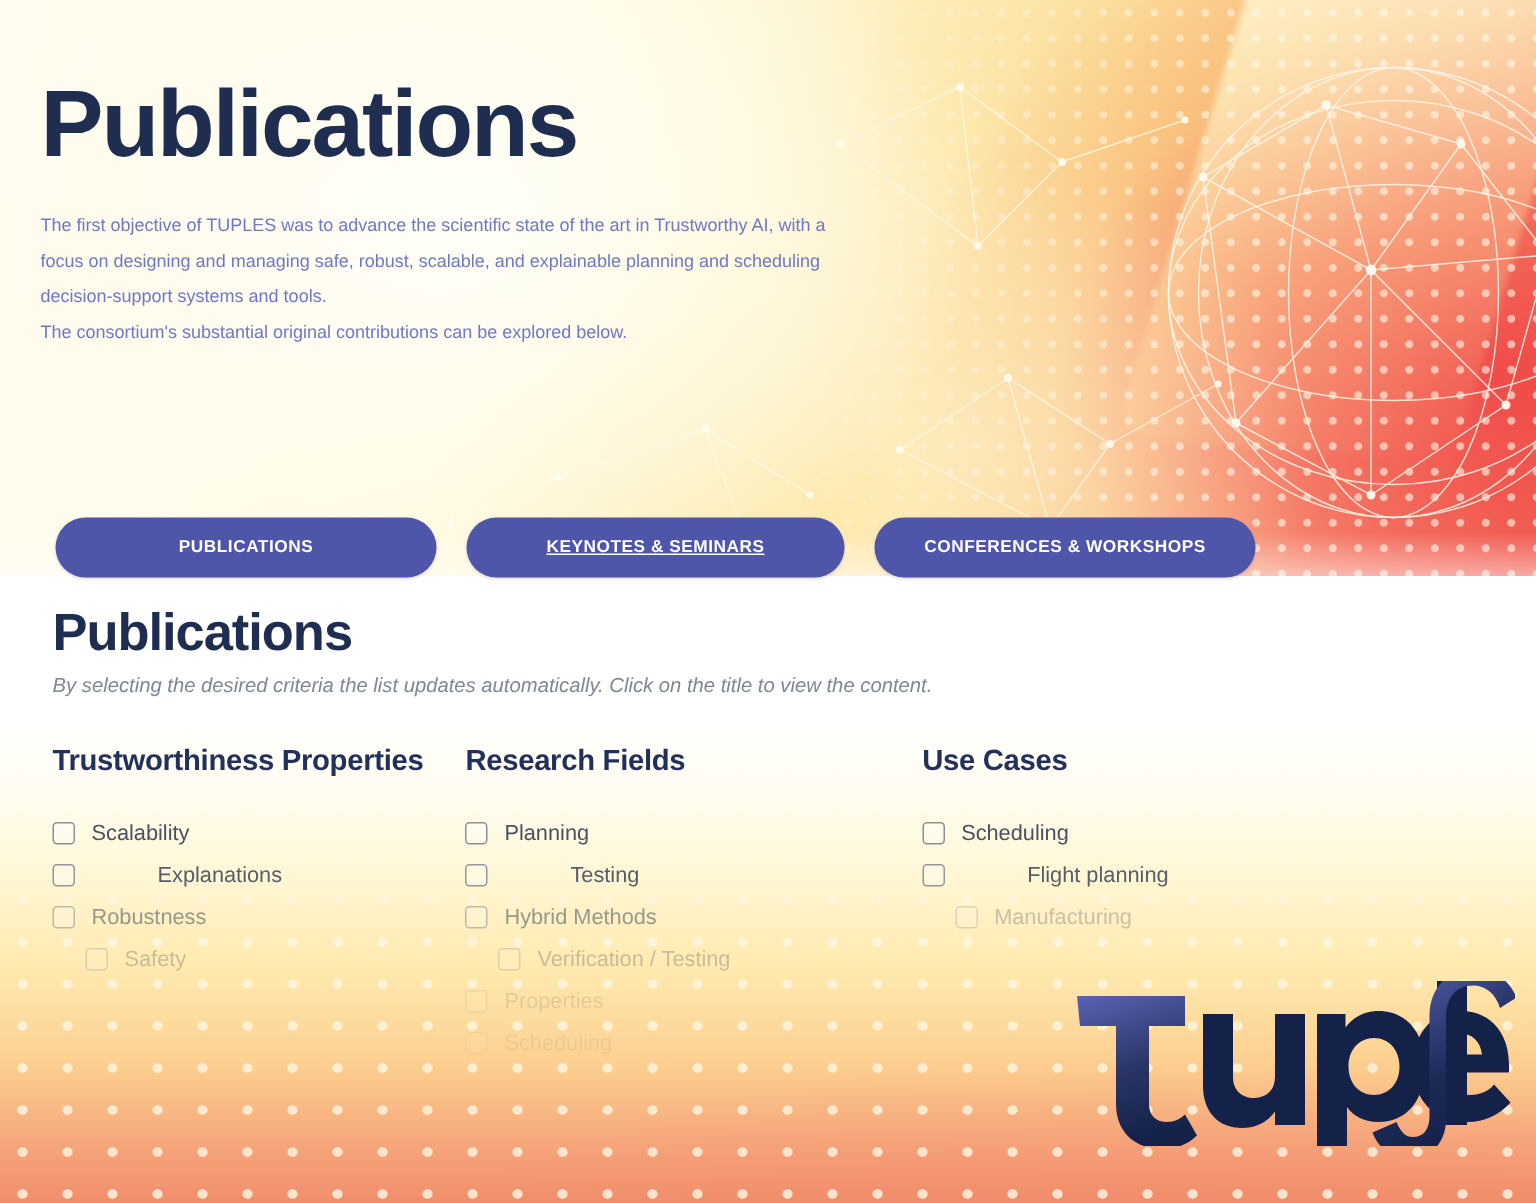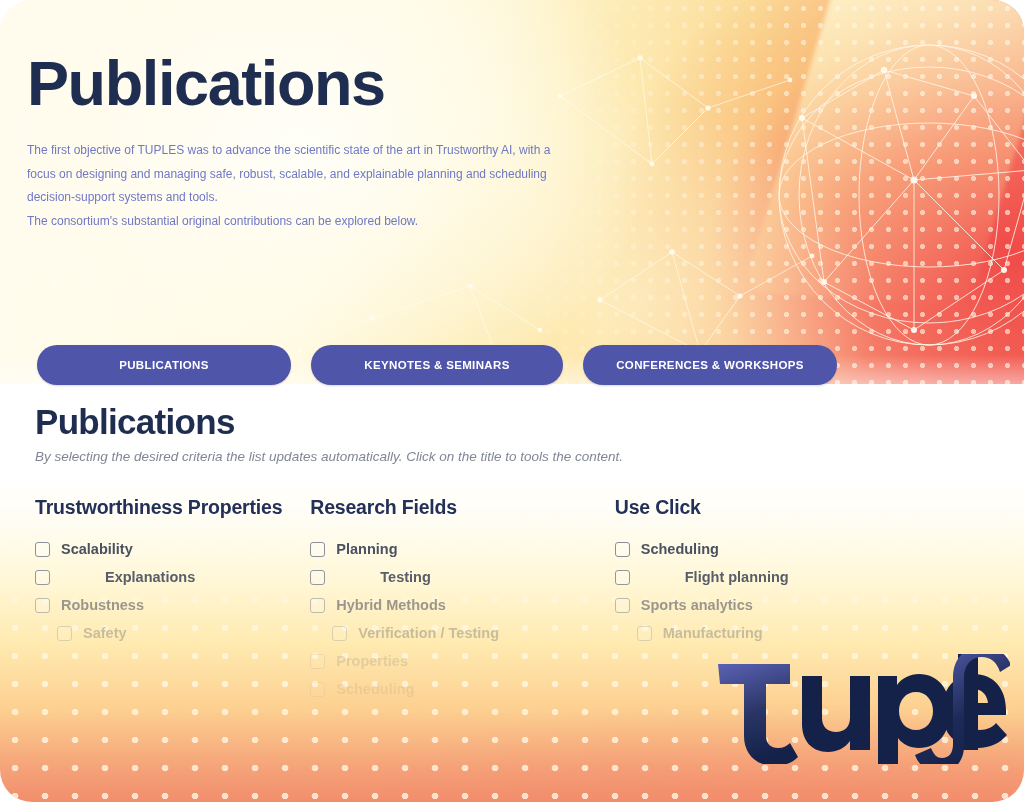--- a/index.html
+++ b/index.html
@@ -11,21 +11,20 @@
     background: #ffffff;
     font-family: "Liberation Sans", sans-serif;
   }
 
   #page {
     position: relative;
     width: 1024px;
     height: 802px;
     overflow: hidden;
     background: #ffffff;
-    border-radius: 32px;
   }
 
   
   .hero {
     position: absolute;
     left: 0; top: 0;
     width: 1024px;
     height: 384px;
     overflow: hidden;
     background: #fffced;
@@ -108,21 +107,21 @@
     font-weight: 700;
     letter-spacing: 0.35px;
     cursor: pointer;
     display: flex;
     align-items: center;
     justify-content: center;
     box-shadow: 0 1px 2px rgba(40,40,90,0.18);
     white-space: nowrap;
   }
   .tab-0 { width: 254px; }
-  .tab-1 { width: 252px; }
+  .tab-1 { width: 252px; text-decoration: underline; }
   .tab-2 { width: 254px; }
 
   
   .main {
     position: absolute;
     left: 0; top: 384px;
     width: 1024px; height: 418px;
     overflow: hidden;
     background: #ffffff;
   }
@@ -185,24 +184,23 @@
   .col-head {
     margin: 0 0 16px 0;
     font-size: 19.5px;
     font-weight: 700;
     color: #22305a;
     letter-spacing: -0.2px;
   }
   .opt-list { list-style: none; margin: 0; padding: 0; }
   .opt {
     display: flex;
-    align-items: center;
+    align-items: flex-end;
     height: 28px;
     cursor: pointer;
-    font-weight: bold;
   }
   .cb {
     width: 15px; height: 15px;
     border: 1.4px solid #8b8f97;
     border-radius: 3px;
     background: rgba(255,255,255,0.35);
     flex: 0 0 auto;
     margin-right: 11px;
   }
   .opt-label {
@@ -316,21 +314,21 @@
     <button class="tab tab-2">CONFERENCES &amp; WORKSHOPS</button>
   </nav>
 
   <main class="main">
     <div class="main-grad"></div>
     <div class="main-grad-2"></div>
     <div class="main-dots"></div>
 
     <div class="main-inner">
       <h2 class="section-title">Publications</h2>
-      <p class="section-sub">By selecting the desired criteria the list updates automatically. Click on the title to tools the content.</p>
+      <p class="section-sub">By selecting the desired criteria the list updates automatically. Click on the title to view the content.</p>
 
       <div class="filters">
 
         <div class="col col-0">
           <h3 class="col-head">Trustworthiness Properties</h3>
           <ul class="opt-list">
             <li class="opt f0">
               <span class="cb"></span>
               <span class="opt-label">Scalability</span>
             </li>
@@ -373,33 +371,29 @@
               <span class="opt-label">Properties</span>
             </li>
             <li class="opt f5">
               <span class="cb"></span>
               <span class="opt-label">Scheduling</span>
             </li>
           </ul>
         </div>
 
         <div class="col col-2">
-          <h3 class="col-head">Use Click</h3>
+          <h3 class="col-head">Use Cases</h3>
           <ul class="opt-list">
             <li class="opt f0">
               <span class="cb"></span>
               <span class="opt-label">Scheduling</span>
             </li>
             <li class="opt f1">
               <span class="cb"></span>
               <span class="opt-label">Flight planning</span>
-            </li>
-            <li class="opt f2">
-              <span class="cb"></span>
-              <span class="opt-label">Sports analytics</span>
             </li>
             <li class="opt f3">
               <span class="cb"></span>
               <span class="opt-label">Manufacturing</span>
             </li>
           </ul>
         </div>
 
       </div>
     </div>

